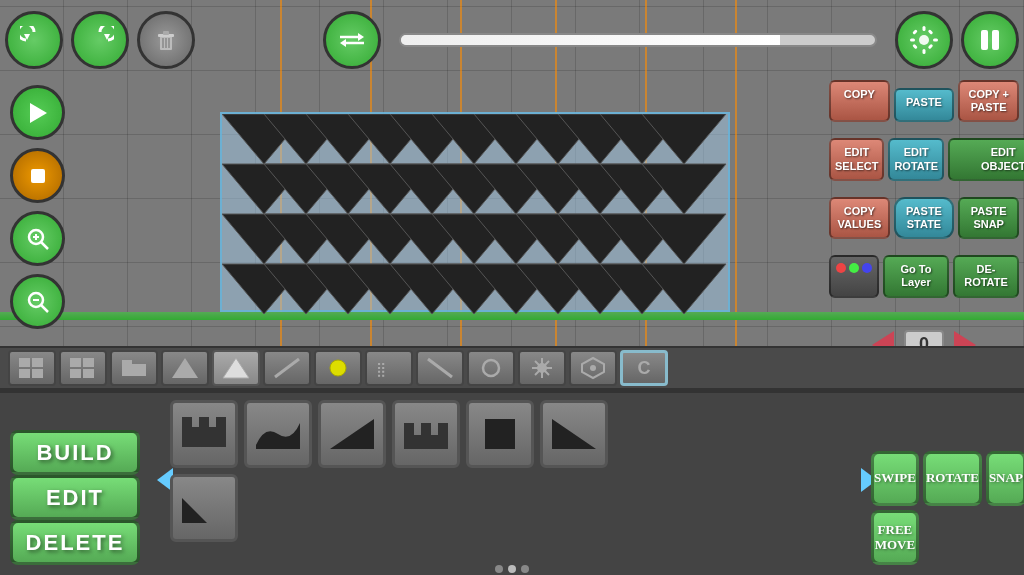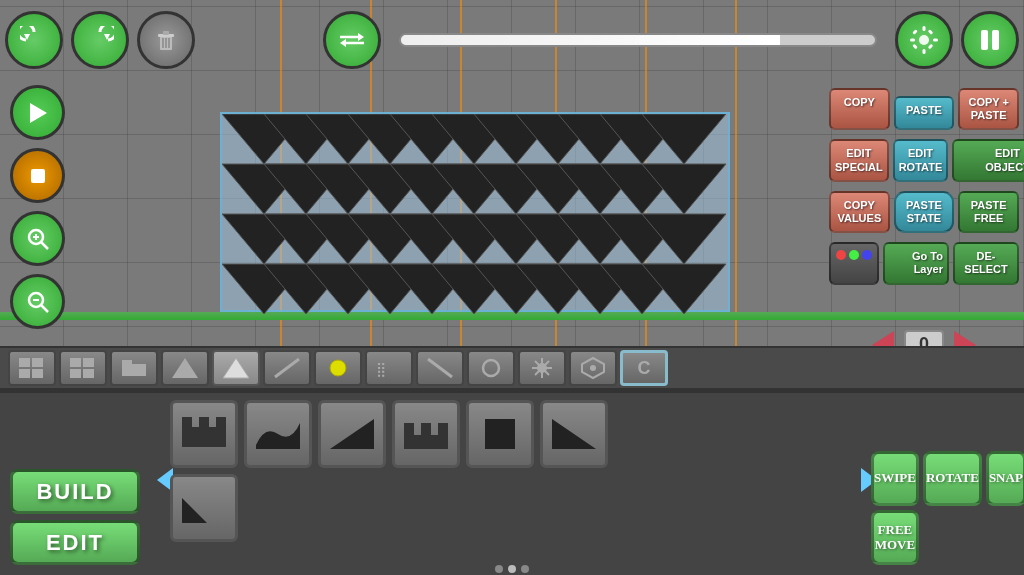--- a/index.html
+++ b/index.html
@@ -130,26 +130,26 @@
       font-size: 18px;
     }
 
     .btn-music { background: radial-gradient(circle, #5c5, #3a3); }
     .btn-zoom-in { background: radial-gradient(circle, #6c6, #3a3); }
     .btn-zoom-out { background: radial-gradient(circle, #6c6, #3a3); }
 
     
     #right-panel {
       position: absolute;
-      top: 88px;
+      top: 80px;
       right: 5px;
       width: 190px;
       display: flex;
       flex-direction: column;
-      gap: 9px;
+      gap: 16px;
     }
 
     .right-panel-row {
       display: flex;
       gap: 4px;
     }
 
     .rp-btn {
       flex: 1;
       padding: 6px 4px;
@@ -167,21 +167,21 @@
     .rp-copy { background: linear-gradient(to bottom, #d87, #a54); }
     .rp-paste { background: linear-gradient(to bottom, #5bc, #389); margin-top: 8px; }
     .rp-copy-paste { background: linear-gradient(to bottom, #d87, #a54); }
     .rp-edit-special { background: linear-gradient(to bottom, #d87, #a54); }
     .rp-edit-group { background: linear-gradient(to bottom, #5bc, #389); }
     .rp-edit-object { background: linear-gradient(to bottom, #5a5, #373); padding-left: 31px; }
     .rp-copy-values { background: linear-gradient(to bottom, #d87, #a54); }
     .rp-paste-state { background: linear-gradient(to bottom, #5bc, #389); border-radius: 11px; }
     .rp-paste-color { background: linear-gradient(to bottom, #5a5, #373); }
     .rp-color { background: linear-gradient(to bottom, #666, #444); }
-    .rp-go-to-layer { background: linear-gradient(to bottom, #5a5, #373); text-align: right; }
+    .rp-go-to-layer { background: linear-gradient(to bottom, #5a5, #373); }
     .rp-deselect { background: linear-gradient(to bottom, #5a5, #373); }
 
     
     #layer-nav {
       position: absolute;
       top: 330px;
       right: 5px;
       width: 190px;
       display: flex;
       align-items: center;
@@ -262,21 +262,20 @@
       border-top: 3px solid #333;
     }
 
     
     #mode-buttons {
       position: absolute;
       bottom: 10px;
       left: 10px;
       display: flex;
       flex-direction: column;
-      gap: 6px;
     }
 
     .mode-btn {
       width: 130px;
       height: 45px;
       border-radius: 8px;
       border: 3px solid rgba(0,0,0,0.5);
       display: flex;
       align-items: center;
       justify-content: center;
@@ -600,39 +599,39 @@
     </div>
   </div>
 
   <div id="right-panel">
     <div class="right-panel-row">
       <div class="rp-btn rp-copy">COPY</div>
       <div class="rp-btn rp-paste">PASTE</div>
       <div class="rp-btn rp-copy-paste">COPY + PASTE</div>
     </div>
     <div class="right-panel-row">
-      <div class="rp-btn rp-edit-special">EDIT SPECIAL</div>
+      <div class="rp-btn rp-edit-special">EDIT SELECT</div>
       <div class="rp-btn rp-edit-group">EDIT ROTATE</div>
       <div class="rp-btn rp-edit-object">EDIT OBJECT</div>
     </div>
     <div class="right-panel-row">
       <div class="rp-btn rp-copy-values">COPY VALUES</div>
       <div class="rp-btn rp-paste-state">PASTE STATE</div>
-      <div class="rp-btn rp-paste-color">PASTE FREE</div>
+      <div class="rp-btn rp-paste-color">PASTE SNAP</div>
     </div>
     <div class="right-panel-row">
       <div class="rp-btn rp-color" style="max-width:50px;">
         <div class="color-dots">
           <div class="dot dot-red"></div>
           <div class="dot dot-green"></div>
           <div class="dot dot-blue"></div>
         </div>
       </div>
       <div class="rp-btn rp-go-to-layer">Go To Layer</div>
-      <div class="rp-btn rp-deselect">DE- SELECT</div>
+      <div class="rp-btn rp-deselect">DE- ROTATE</div>
     </div>
   </div>
 
   <div id="layer-nav">
     <div class="layer-arrow layer-arrow-left"></div>
     <div class="layer-number">0</div>
     <div class="layer-arrow layer-arrow-right"></div>
   </div>
 
 </div>
@@ -711,20 +710,21 @@
       </svg>
   </div>
   <div class="obj-tab" style="font-size:18px; font-weight:bold; color:#aaa; border: 3px solid #8bc;">C</div>
 </div>
 
 <div id="bottom-toolbar">
 
   <div id="mode-buttons">
     <div class="mode-btn btn-build">BUILD</div>
     <div class="mode-btn btn-edit">EDIT</div>
+    <div class="mode-btn btn-delete-mode">DELETE</div>
   </div>
 
   <div id="object-grid-nav">
     <div class="obj-nav-arrow-left"></div>
   </div>
 
   <div id="object-grid">
 
     <div class="obj-row">
 

